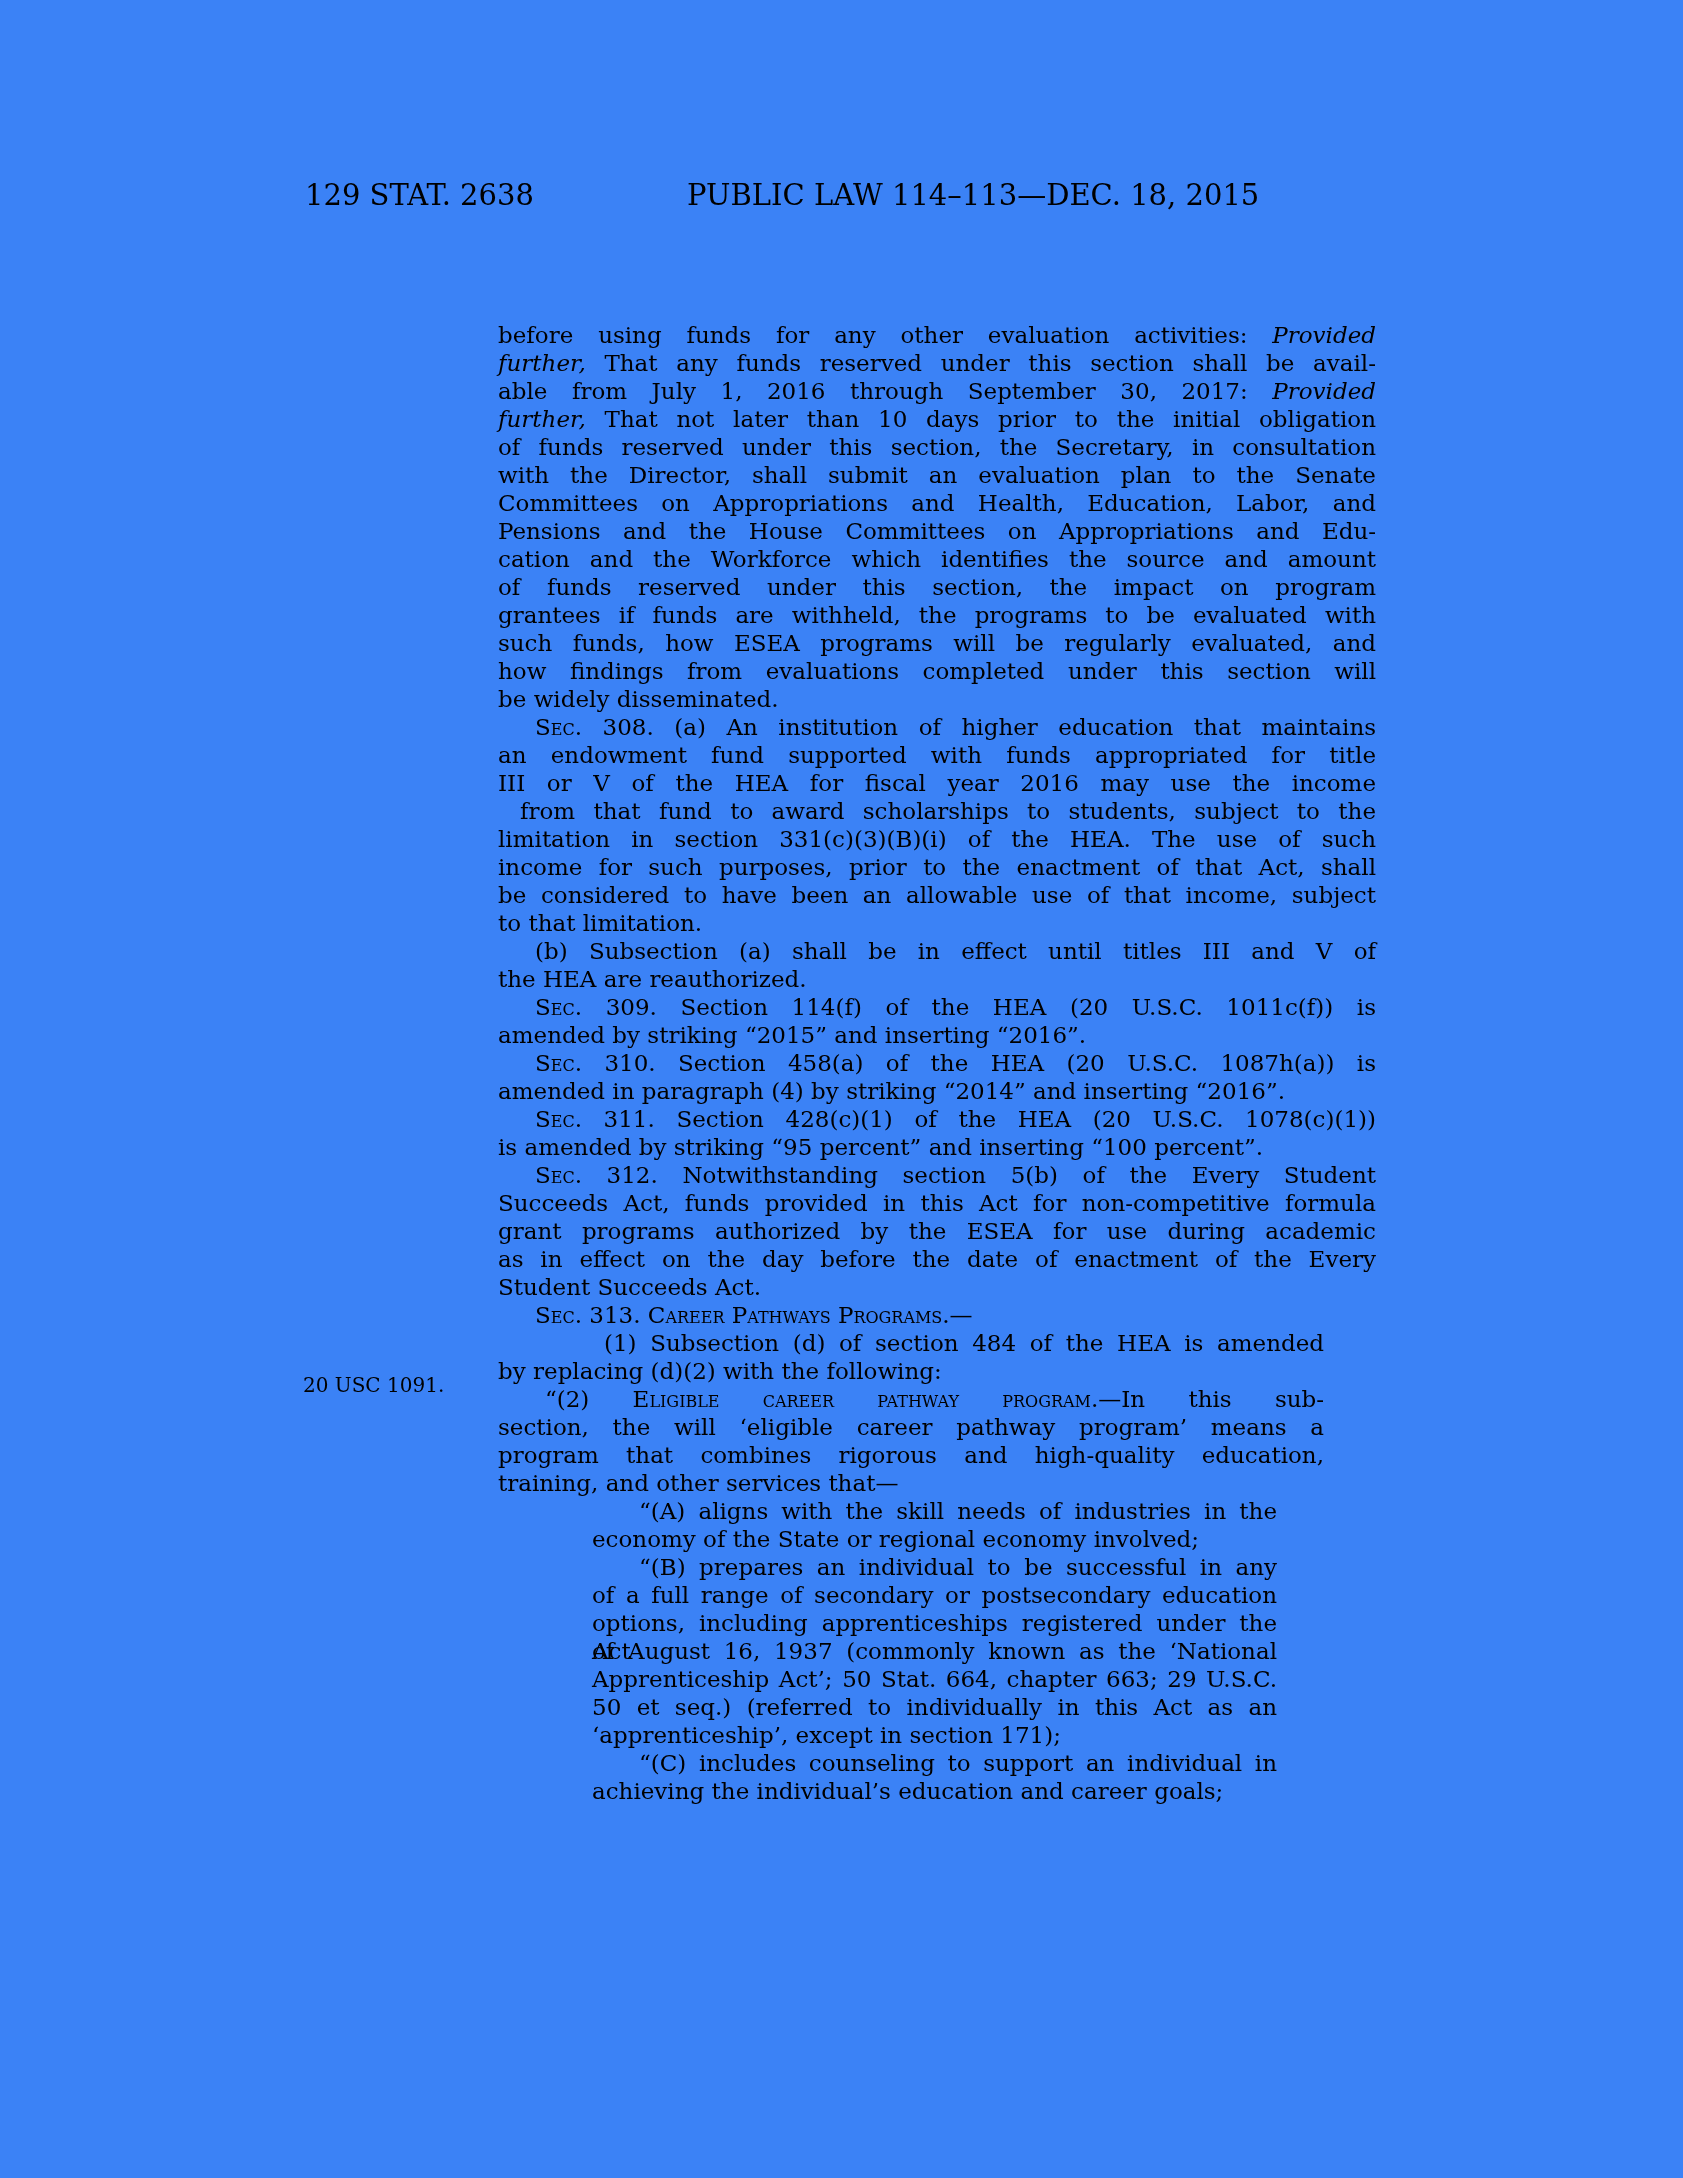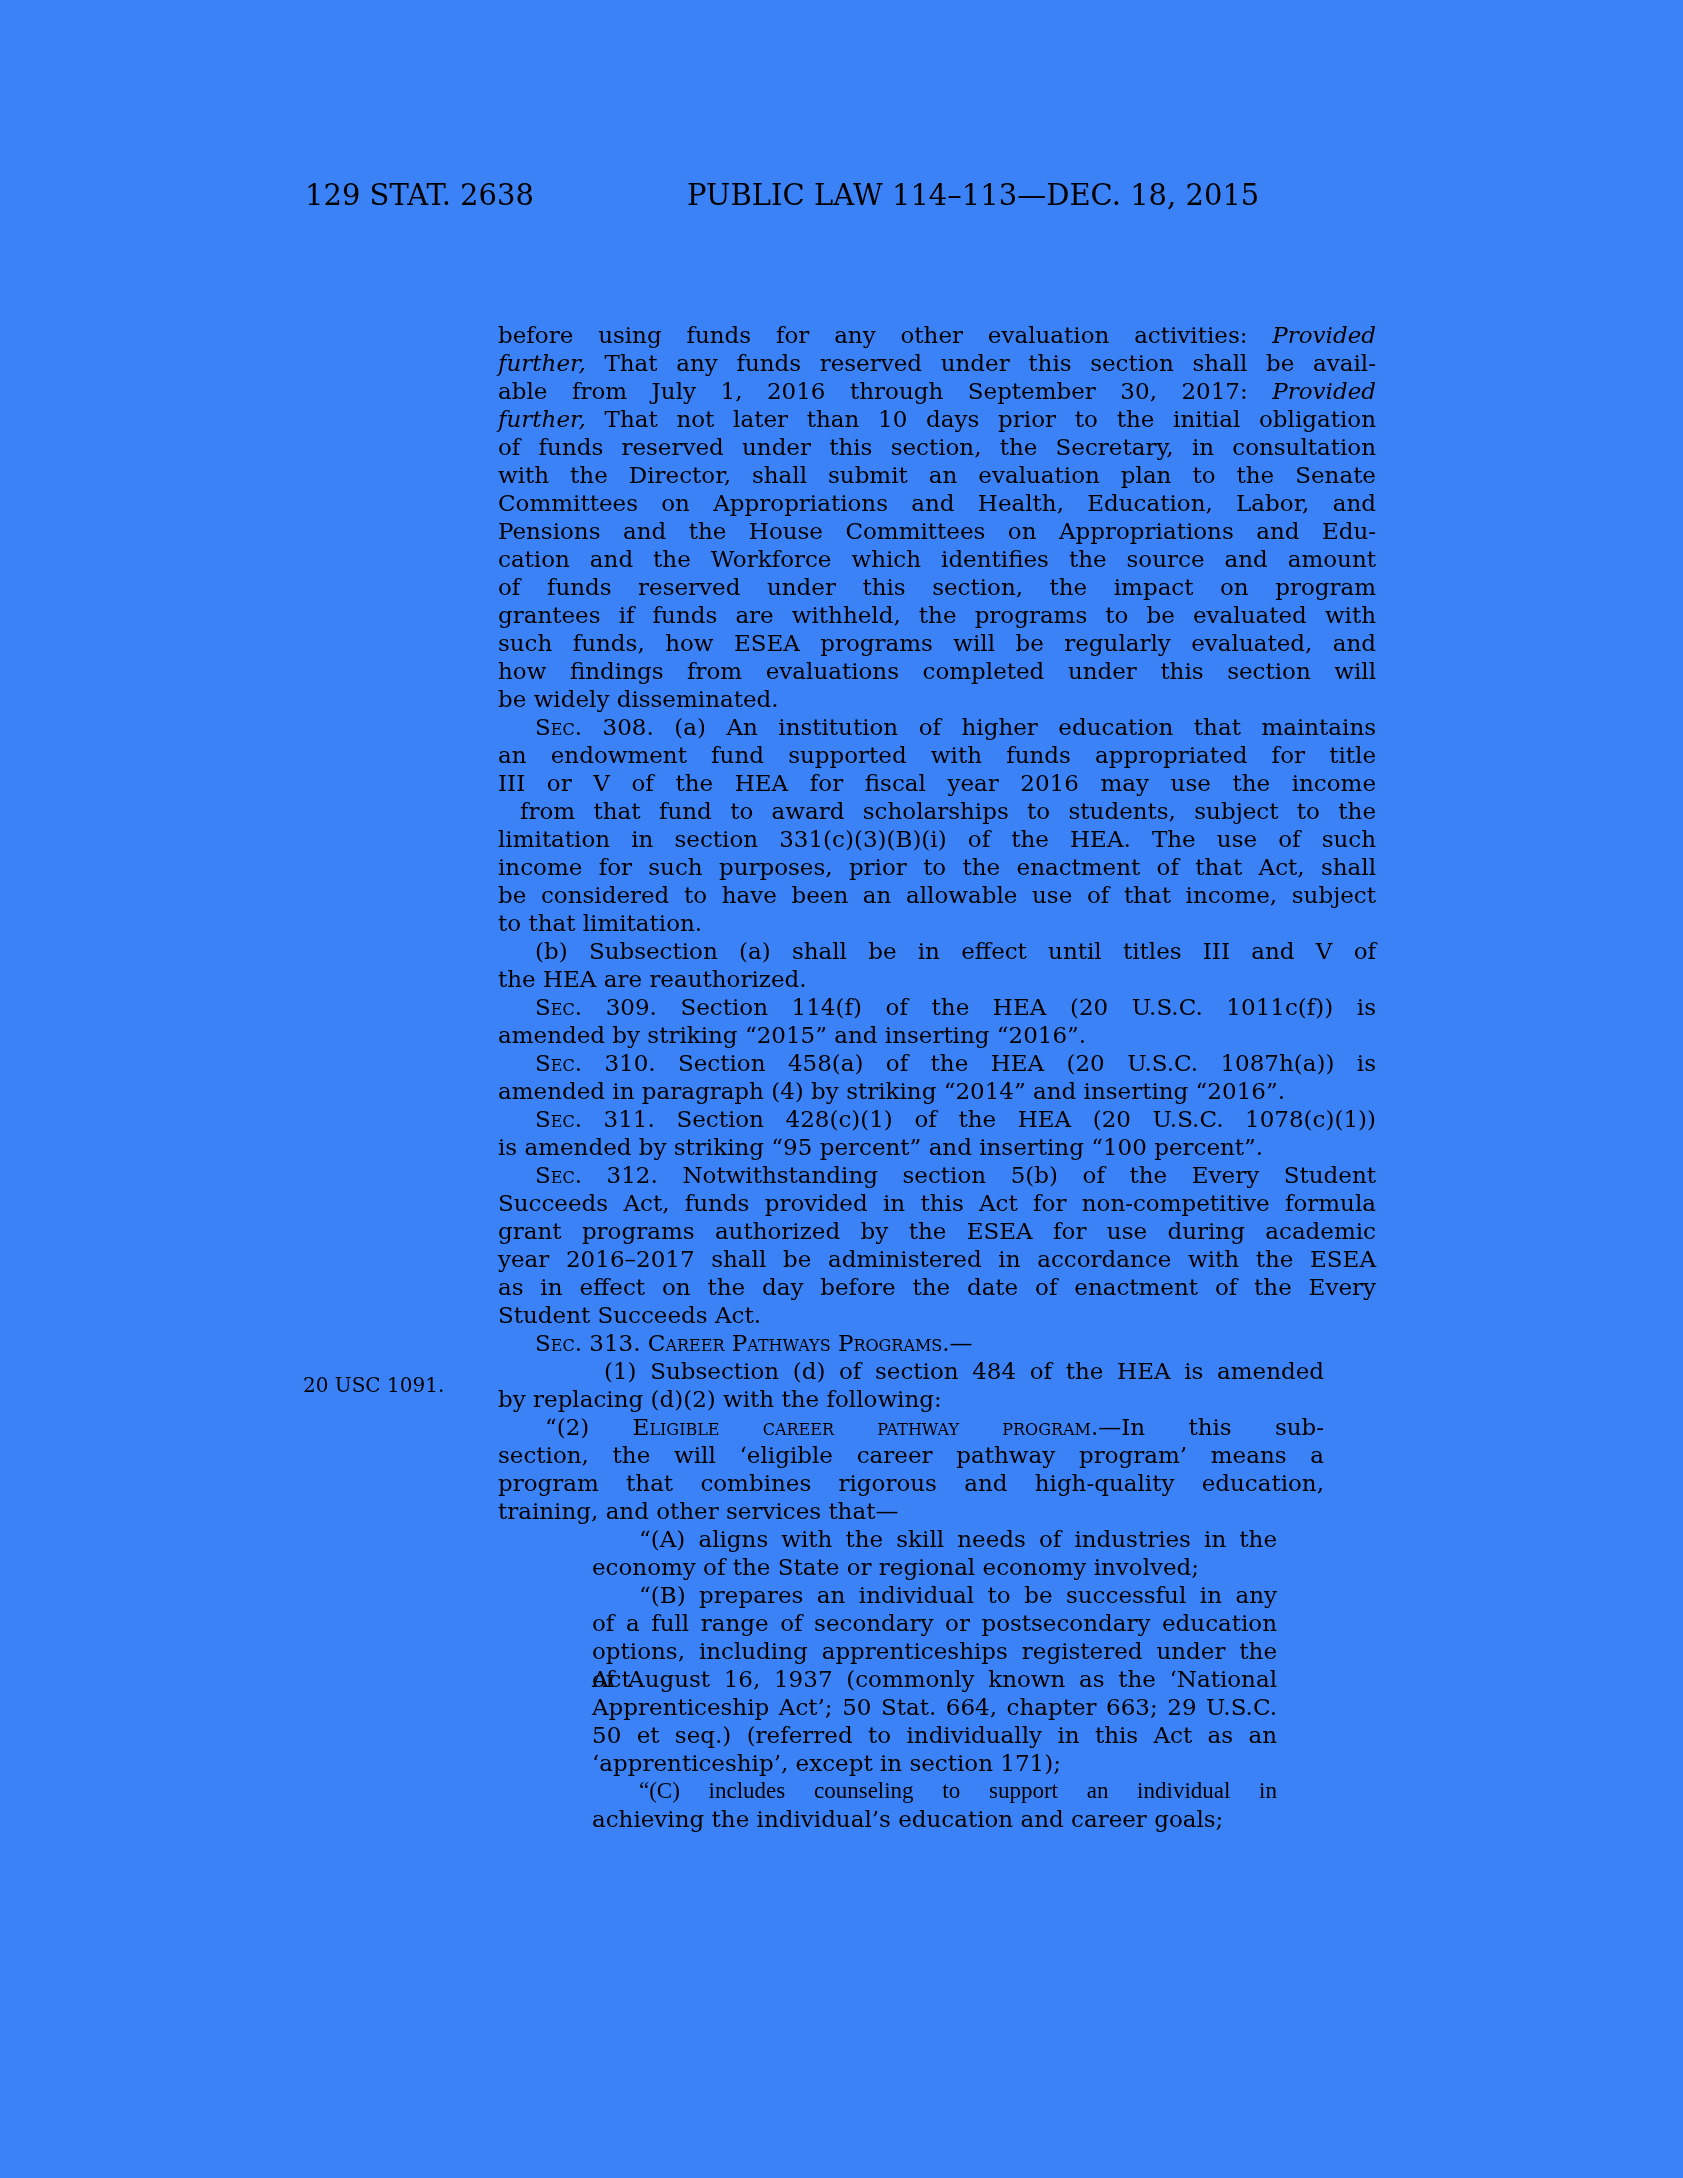--- a/index.html
+++ b/index.html
@@ -83,36 +83,35 @@
       <div class="line" style="padding-left: 0px; padding-right: 0px; text-align-last: left;">the HEA are reauthorized.</div>
       <div class="line" style="padding-left: 37px; padding-right: 0px; text-align-last: justify;"><span class="sc">Sec.</span> 309. Section 114(f) of the HEA (20 U.S.C. 1011c(f)) is</div>
       <div class="line" style="padding-left: 0px; padding-right: 0px; text-align-last: left;">amended by striking “2015” and inserting “2016”.</div>
       <div class="line" style="padding-left: 37px; padding-right: 0px; text-align-last: justify;"><span class="sc">Sec.</span> 310. Section 458(a) of the HEA (20 U.S.C. 1087h(a)) is</div>
       <div class="line" style="padding-left: 0px; padding-right: 0px; text-align-last: left;">amended in paragraph (4) by striking “2014” and inserting “2016”.</div>
       <div class="line" style="padding-left: 37px; padding-right: 0px; text-align-last: justify;"><span class="sc">Sec.</span> 311. Section 428(c)(1) of the HEA (20 U.S.C. 1078(c)(1))</div>
       <div class="line" style="padding-left: 0px; padding-right: 0px; text-align-last: left;">is amended by striking “95 percent” and inserting “100 percent”.</div>
       <div class="line" style="padding-left: 37px; padding-right: 0px; text-align-last: justify;"><span class="sc">Sec.</span> 312. Notwithstanding section 5(b) of the Every Student</div>
       <div class="line" style="padding-left: 0px; padding-right: 0px; text-align-last: justify;">Succeeds Act, funds provided in this Act for non-competitive formula</div>
       <div class="line" style="padding-left: 0px; padding-right: 0px; text-align-last: justify;">grant programs authorized by the ESEA for use during academic</div>
-      <div class="line" style="padding-left: 0px; padding-right: 0px; text-align-last: justify;">year 2016–2017 shall be administered in accordance with the ESEA</div>
       <div class="line" style="padding-left: 0px; padding-right: 0px; text-align-last: justify;">as in effect on the day before the date of enactment of the Every</div>
       <div class="line" style="padding-left: 0px; padding-right: 0px; text-align-last: left;">Student Succeeds Act.</div>
       <div class="line" style="padding-left: 37px; padding-right: 0px; text-align-last: left;"><span class="sc">Sec.</span> 313. <span class="sc">Career Pathways Programs.</span>—</div>
       <div class="line" style="padding-left: 106px; padding-right: 52px; text-align-last: justify;">(1) Subsection (d) of section 484 of the HEA is amended</div>
       <div class="line" style="padding-left: 0px; padding-right: 52px; text-align-last: left;">by replacing (d)(2) with the following:</div>
       <div class="line" style="padding-left: 47px; padding-right: 52px; text-align-last: justify;">“(2) <span class="sc">Eligible career pathway program.</span>—In this sub-</div>
       <div class="line" style="padding-left: 0px; padding-right: 52px; text-align-last: justify;">section, the will ‘eligible career pathway program’ means a</div>
       <div class="line" style="padding-left: 0px; padding-right: 52px; text-align-last: justify;">program that combines rigorous and high-quality education,</div>
       <div class="line" style="padding-left: 0px; padding-right: 52px; text-align-last: left;">training, and other services that—</div>
       <div class="line" style="padding-left: 141px; padding-right: 99px; text-align-last: justify;">“(A) aligns with the skill needs of industries in the</div>
       <div class="line" style="padding-left: 94px; padding-right: 99px; text-align-last: left;">economy of the State or regional economy involved;</div>
       <div class="line" style="padding-left: 141px; padding-right: 99px; text-align-last: justify;">“(B) prepares an individual to be successful in any</div>
       <div class="line" style="padding-left: 94px; padding-right: 99px; text-align-last: justify;">of a full range of secondary or postsecondary education</div>
       <div class="line" style="padding-left: 94px; padding-right: 99px; text-align-last: justify;">options, including apprenticeships registered under the Act</div>
       <div class="line" style="padding-left: 94px; padding-right: 99px; text-align-last: justify;">of August 16, 1937 (commonly known as the ‘National</div>
       <div class="line" style="padding-left: 94px; padding-right: 99px; text-align-last: justify;">Apprenticeship Act’; 50 Stat. 664, chapter 663; 29 U.S.C.</div>
       <div class="line" style="padding-left: 94px; padding-right: 99px; text-align-last: justify;">50 et seq.) (referred to individually in this Act as an</div>
       <div class="line" style="padding-left: 94px; padding-right: 99px; text-align-last: left;">‘apprenticeship’, except in section 171);</div>
-      <div class="line" style="padding-left: 141px; padding-right: 99px; text-align-last: justify; font-family: Liberation Serif, serif;">“(C) includes counseling to support an individual in</div>
+      <div class="line" style="padding-left: 141px; padding-right: 99px; text-align-last: justify;">“(C) includes counseling to support an individual in</div>
       <div class="line" style="padding-left: 94px; padding-right: 99px; text-align-last: left;">achieving the individual’s education and career goals;</div>
     </div>
 </div>
 
 
 </body></html>

